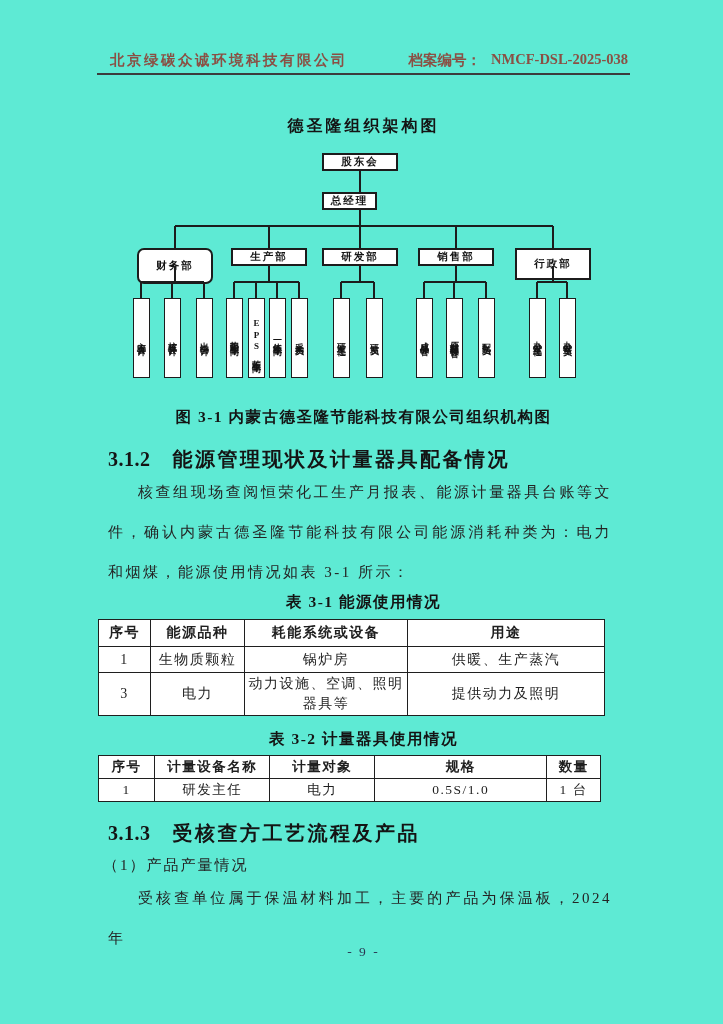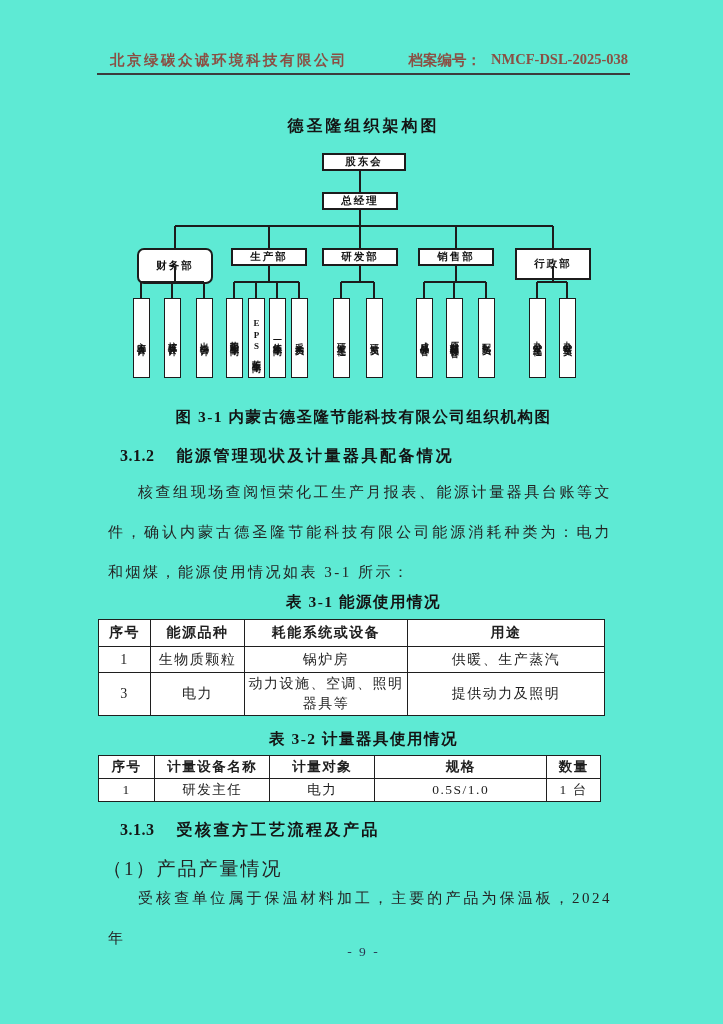--- a/index.html
+++ b/index.html
@@ -23,30 +23,30 @@
   .obox{position:absolute;box-sizing:border-box;border:2px solid #1c1c1c;background:#fff;
         display:flex;align-items:center;justify-content:center;
         font-weight:bold;font-size:10.5px;letter-spacing:2px;color:#141414;}
   .vbox{position:absolute;box-sizing:border-box;border:1.5px solid #1c1c1c;background:#fff;
         display:flex;align-items:center;justify-content:center;
         writing-mode:vertical-rl;text-orientation:upright;
         font-weight:bold;font-size:9px;letter-spacing:1.5px;color:#141414;}
   .oline{position:absolute;background:#1c1c1c;}
   
   #fig-caption{left:97px;top:407px;width:533px;text-align:center;font-size:15.5px;font-weight:bold;letter-spacing:1.5px;color:#141414;}
-  .sec-heading{left:120px;width:520px;font-size:16px;font-weight:bold;color:#141414;}
+  .sec-heading{left:108px;width:520px;font-size:20px;font-weight:bold;color:#141414;}
   .sec-heading .num{letter-spacing:0.5px;margin-right:22px;}
   .sec-heading .ttl{letter-spacing:2.5px;}
   #sec-312{top:446px;}
   #sec-313{top:820px;}
   
   .para{left:108px;width:504px;font-size:15px;letter-spacing:2.5px;line-height:40px;
         text-align:justify;text-indent:2em;color:#242424;}
   #para-1{top:472px;}
-  #list-item{left:103px;top:856px;font-size:19px;letter-spacing:2px;color:#242424;}
+  #list-item{left:103px;top:856px;font-size:15px;letter-spacing:2px;color:#242424;}
   #para-2{top:878px;line-height:40px;}
   
   .tbl-title{left:97px;width:533px;text-align:center;font-size:15.5px;font-weight:bold;letter-spacing:1.5px;color:#141414;font-family:Liberation Serif, serif;}
   #t31-title{top:592px;}
   #t32-title{top:729px;}
   .doc-table{border-collapse:collapse;table-layout:fixed;background:#fff;}
   .doc-table th,.doc-table td{border:1.5px solid #1f1f1f;text-align:center;vertical-align:middle;
         font-size:14px;letter-spacing:1.5px;padding:1px 3px;color:#1f1f1f;line-height:20px;}
   .doc-table th{font-weight:bold;}
   .doc-table td{font-weight:normal;}
@@ -66,23 +66,23 @@
 
   <div class="abs" id="hdr-company">北京绿碳众诚环境科技有限公司</div>
   <div class="abs" id="hdr-right">
     <span>档案编号：</span>
     <span>NMCF-DSL-2025-038</span>
   </div>
   <div class="abs" id="hdr-rule"></div>
 
   <div class="abs" id="org-title">德圣隆组织架构图</div>
   <div class="abs" id="orgchart">
-      <div class="obox" style="left: 225px; top: 8px; width: 84px; height: 18px;">股东会</div>
+      <div class="obox" style="left: 225px; top: 8px; width: 76px; height: 18px;">股东会</div>
       <div class="oline" style="left: 262px; top: 26px; width: 2px; height: 21px;"></div>
-      <div class="obox" style="left: 225px; top: 47px; width: 76px; height: 18px;">总经理</div>
+      <div class="obox" style="left: 225px; top: 47px; width: 55px; height: 18px;">总经理</div>
       <div class="oline" style="left: 262px; top: 65px; width: 2px; height: 16px;"></div>
       <div class="oline" style="left: 78px; top: 80px; width: 378px; height: 2px;"></div>
       <div class="oline" style="left: 77px; top: 81px; width: 2px; height: 22px;"></div>
       <div class="obox" style="left: 40px; top: 103px; width: 76px; height: 36px; border-radius: 7px;">财务部</div>
       <div class="oline" style="left: 77px; top: 121px; width: 2px; height: 16px;"></div>
       <div class="oline" style="left: 44px; top: 136px; width: 63px; height: 2px;"></div>
       <div class="oline" style="left: 43px; top: 137px; width: 2px; height: 16px;"></div>
       <div class="vbox" style="left: 35.5px; top: 153px; width: 17px; height: 80px;">主管会计</div>
       <div class="oline" style="left: 74px; top: 137px; width: 2px; height: 16px;"></div>
       <div class="vbox" style="left: 66.5px; top: 153px; width: 17px; height: 80px;">核算会计</div>

